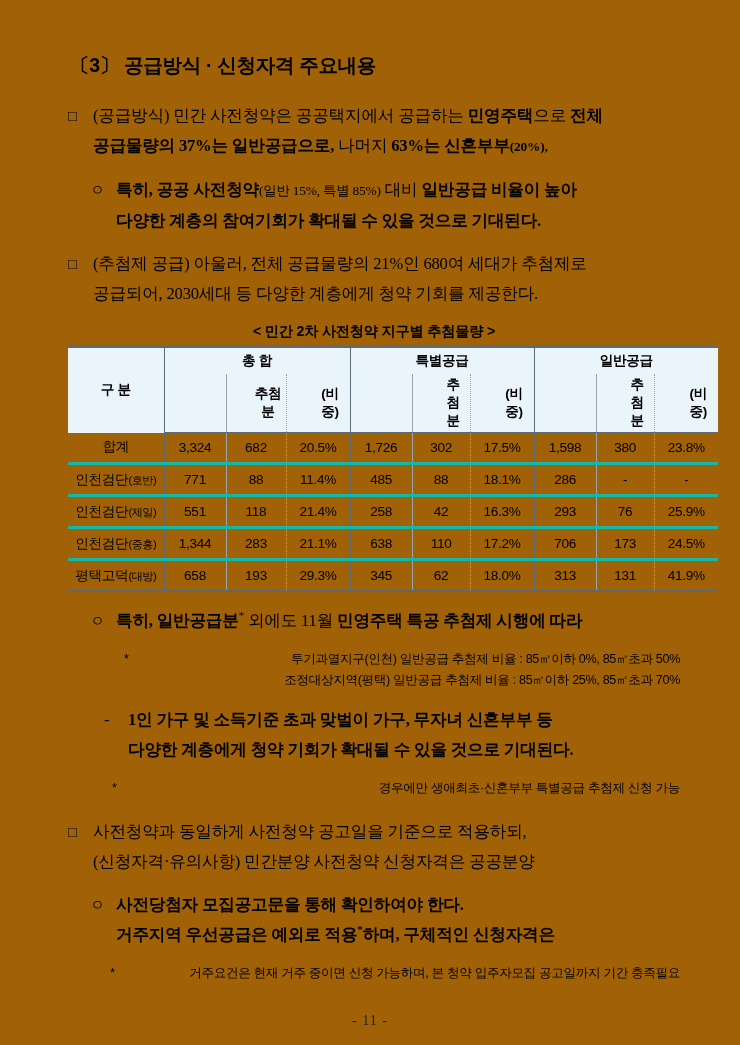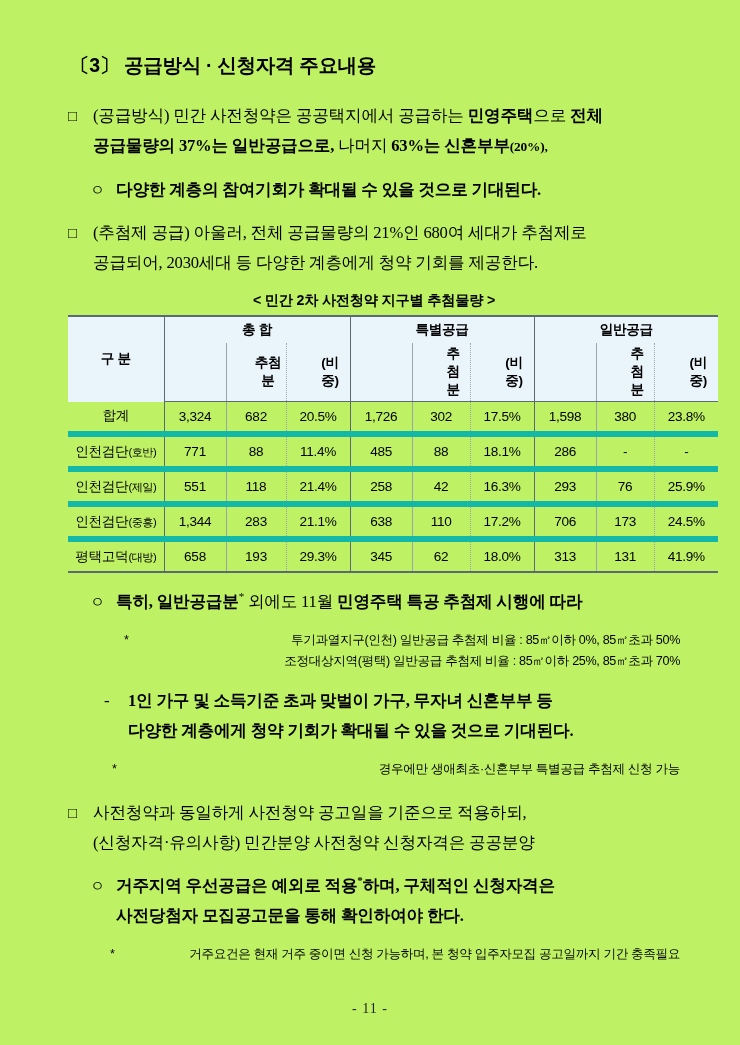--- a/index.html
+++ b/index.html
@@ -10,21 +10,21 @@
   }
   body {
     font-family: "Liberation Serif", "DejaVu Serif", serif;
     color: #000000;
   }
   .page {
     position: relative;
     width: 740px;
     height: 1045px;
     margin: 0 auto;
-    background: #bef264;
+    background: #a16207;
     box-sizing: border-box;
     padding: 52px 60px 0 68px;
     overflow: hidden;
   }
 
   
   .doc-heading {
     font-family: "Liberation Sans", "DejaVu Sans", sans-serif;
     font-weight: bold;
     font-size: 19.5px;
@@ -138,21 +138,21 @@
   
   table.supply thead tr:first-child th {
     border-top: 2.2px solid #5a6b73;
   }
   table.supply thead tr:last-child th {
     border-bottom: 1.6px solid #5a6b73;
     padding-left: 28px;
   }
   
   table.supply tbody td {
-    border-bottom: 6px solid #14b8a6;
+    border-bottom: 3px solid #14b8a6;
     height: 25px;
   }
   table.supply tbody tr:last-child td {
     border-bottom: 2.2px solid #5a6b73;
   }
   
   .gsep { border-left: 1.4px solid #5a6b73 !important; }
   
   .vsep { border-left: 1px solid #9aa5ab !important; }
   .vsepd { border-left: 1px dotted #9aa5ab !important; }
@@ -160,21 +160,21 @@
   th.gname { }
   th.corner { vertical-align: middle; }
   td.rowlab { text-align: center; letter-spacing: -0.5px; }
   td.rowlab .paren { font-size: 11.2px; letter-spacing: -0.5px; }
 
   
   .pageno {
     position: absolute;
     left: 0;
     right: 0;
-    bottom: 28px;
+    bottom: 16px;
     text-align: center;
     font-family: "Liberation Serif", "DejaVu Serif", serif;
     font-size: 14px;
     color: #222;
     letter-spacing: 1px;
   }
 </style>
 </head>
 <body>
 
@@ -186,20 +186,21 @@
     <div class="bullet sq">□</div>
     <div class="body nj">
       <div><span>(공급방식) 민간 사전청약은 공공택지에서 공급하는 </span><span class="b">민영주택</span><span>으로 </span><span class="b">전체</span></div>
       <div><span class="b">공급물량의 37%는 일반공급으로,</span><span> 나머지 </span><span class="b">63%는 신혼부부</span><span class="smb">(20%),</span></div>
     </div>
   </div>
 
   <div class="blk lvl-cir">
     <div class="bullet circ">ㅇ</div>
     <div class="body nj">
+      <div><span class="b">특히, 공공 사전청약</span><span class="sm">(일반 15%, 특별 85%)</span><span> 대비 </span><span class="b">일반공급 비율이 높아</span></div>
       <div class="b">다양한 계층의 참여기회가 확대될 수 있을 것으로 기대된다.</div>
     </div>
   </div>
 
   <div class="blk lvl-sq">
     <div class="bullet sq">□</div>
     <div class="body nj">
       <div>(추첨제 공급) 아울러, 전체 공급물량의 21%인 680여 세대가 추첨제로</div>
       <div>공급되어, 2030세대 등 다양한 계층에게 청약 기회를 제공한다.</div>
     </div>
@@ -339,22 +340,22 @@
     <div class="bullet sq">□</div>
     <div class="body nj">
       <div>사전청약과 동일하게 사전청약 공고일을 기준으로 적용하되,</div>
       <div>(신청자격·유의사항) 민간분양 사전청약 신청자격은 공공분양</div>
     </div>
   </div>
 
   <div class="blk lvl-cir">
     <div class="bullet circ">ㅇ</div>
     <div class="body nj b">
+      <div>사전당첨자 모집공고문을 통해 확인하여야 한다.</div>
       <div><span>거주지역 우선공급은 예외로 적용</span><sup class="ast">*</sup><span>하며, 구체적인 신청자격은</span></div>
-      <div>사전당첨자 모집공고문을 통해 확인하여야 한다.</div>
     </div>
   </div>
 
   <div class="note ind3">
     <div class="star">*</div>
     <div class="ntxt">
       <span class="nline">거주요건은 현재 거주 중이면 신청 가능하며, 본 청약 입주자모집 공고일까지 기간 충족필요</span>
     </div>
   </div>
 

